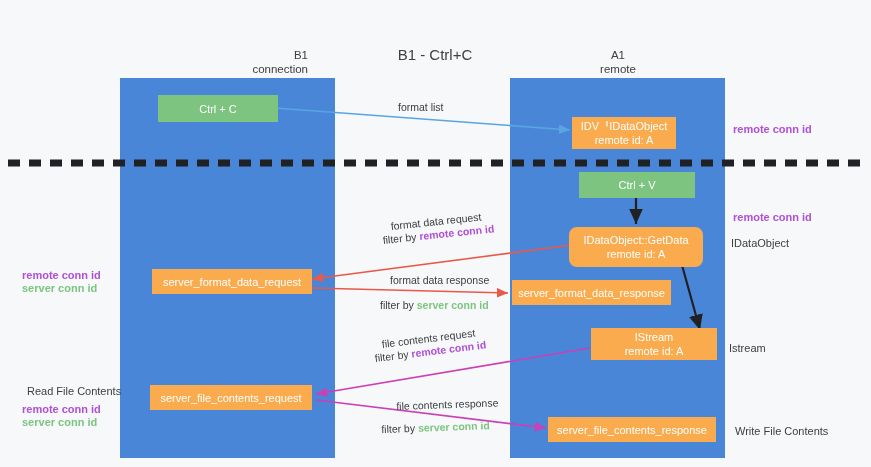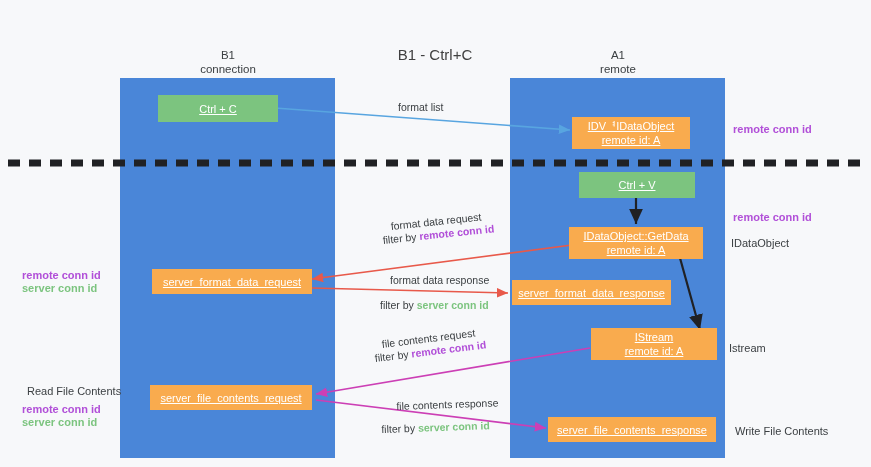--- a/index.html
+++ b/index.html
@@ -20,21 +20,21 @@
   }
 
   .colhead{
     position:absolute;text-align:center;color:#3c4043;
     font-size:11.5px;line-height:14px;
   }
 
   .node{
     position:absolute;box-sizing:border-box;
     display:flex;flex-direction:column;align-items:center;justify-content:center;
-    color:#ffffff;font-size:11px;line-height:14px;text-align:left;text-decoration:underline;
+    color:#ffffff;font-size:11px;line-height:14px;text-align:left;
   }
   .node.green{background:#7cc47f;}
   .node.orange{background:#f9ab4e;}
   .node .l2{font-size:11px;}
 
   .sidelabel{
     position:absolute;font-size:11px;line-height:14px;color:#3c4043;
     white-space:pre;
   }
   .sidelabel.purple{color:#b14fd8;font-weight:bold;}
@@ -55,21 +55,21 @@
 
 <div id="stage">
 
   <div class="lane" style="left:120px;top:78px;width:215px;height:380px;"></div>
   <div class="lane" style="left:510px;top:78px;width:215px;height:380px;"></div>
 
   <div class="title" style="left:335px;top:7px;width:200px;">
     <div>B1 - Ctrl+C</div>
   </div>
 
-  <div class="colhead" style="left:148px;top:48px;width:160px;">
+  <div class="colhead" style="left:148px;top:48px;width:160px;text-align:right;">
     <div>B1</div>
     <div>connection</div>
   </div>
   <div class="colhead" style="left:538px;top:48px;width:160px;">
     <div>A1</div>
     <div>remote</div>
   </div>
 
   <svg class="overlay" viewBox="0 0 871 467">
     <defs>
@@ -101,30 +101,30 @@
 
     <line x1="590" y1="348" x2="316" y2="394" stroke="#cc3fb5" stroke-width="1.6" marker-end="url(#ar-magenta)"></line>
 
     <line x1="316" y1="400" x2="546" y2="428" stroke="#cc3fb5" stroke-width="1.6" marker-end="url(#ar-magenta)"></line>
   </svg>
 
   <div class="node green" style="left:158px;top:95px;width:120px;height:27px;">
     <div>Ctrl + C</div>
   </div>
 
-  <div class="node orange" style="left:572px;top:117px;width:118px;height:32px;">
+  <div class="node orange" style="left:572px;top:117px;width:104px;height:32px;">
     <div>IDVᅧIDataObject</div>
     <div class="l2">remote id: A</div>
   </div>
 
   <div class="node green" style="left:579px;top:172px;width:116px;height:26px;">
     <div>Ctrl + V</div>
   </div>
 
-  <div class="node orange" style="left:569px;top:227px;width:134px;height:32px;">
+  <div class="node orange" style="left:569px;top:227px;width:134px;height:40px;border-radius:8px;">
     <div>IDataObject::GetData</div>
     <div class="l2">remote id: A</div>
   </div>
 
   <div class="node orange" style="left:152px;top:269px;width:160px;height:25px;">
     <div>server_format_data_request</div>
   </div>
 
   <div class="node orange" style="left:512px;top:280px;width:159px;height:25px;">
     <div>server_format_data_response</div>

